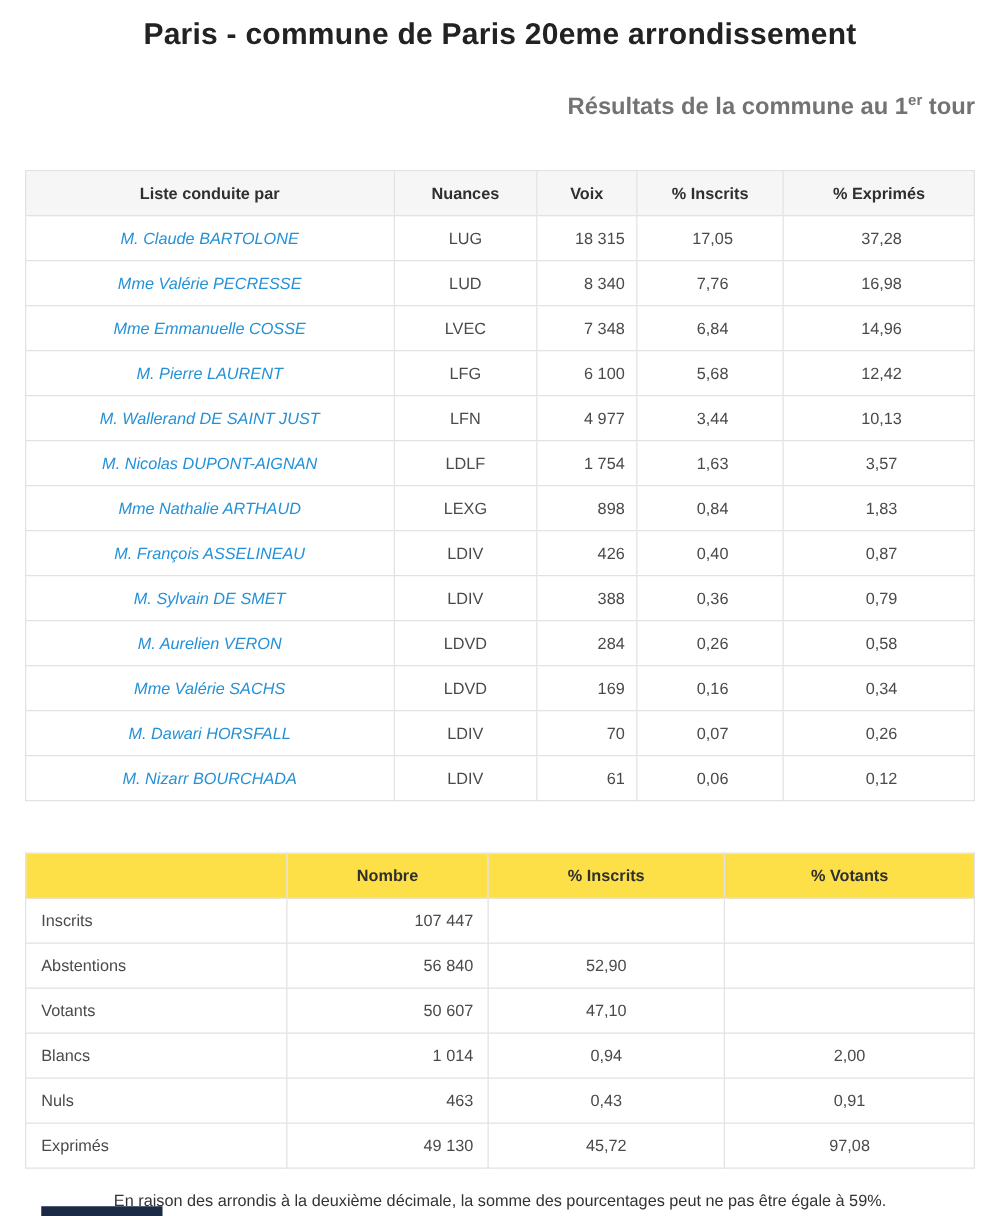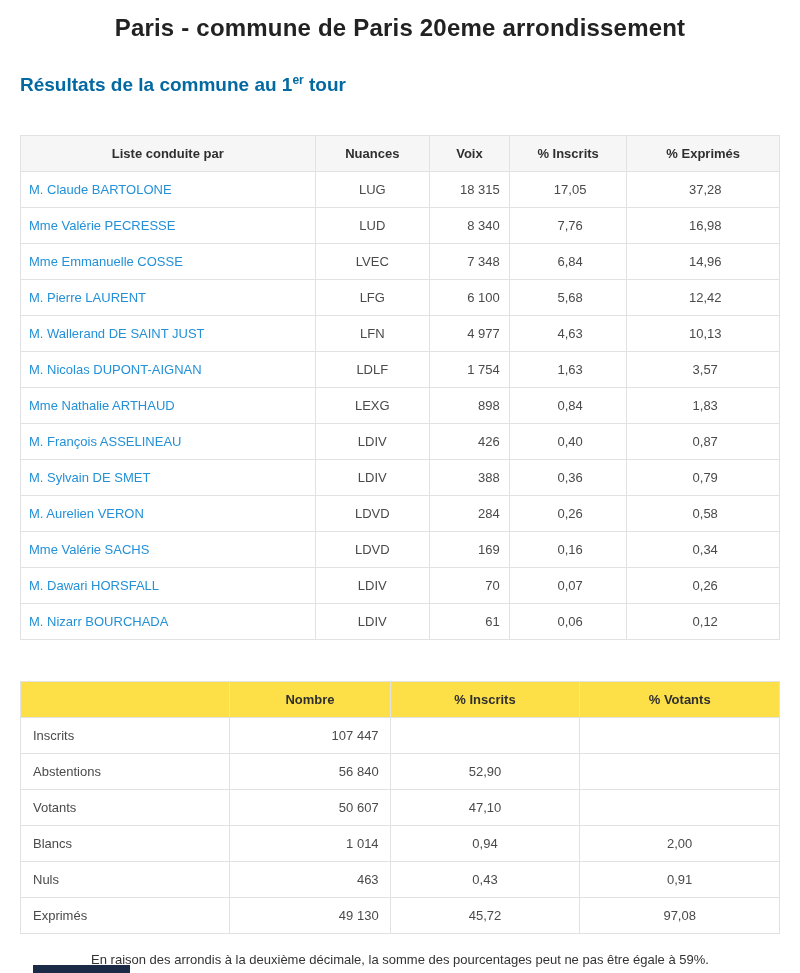--- a/index.html
+++ b/index.html
@@ -16,24 +16,24 @@
 
   h1.title {
     text-align: center;
     font-size: 24px;
     font-weight: bold;
     color: #222222;
     margin-top: 2px;
     letter-spacing: 0.2px;
   }
   h2.subtitle {
-    text-align: left;
+    text-align: right;
     font-size: 19px;
     font-weight: bold;
-    color: #0369a1;
+    color: #737373;
     margin-top: 31px;
   }
   h2.subtitle sup { font-size: 12px; }
 
   table {
     width: 100%;
     border-collapse: collapse;
     table-layout: fixed;
   }
   .results-table { margin-top: 39px; }
@@ -54,21 +54,21 @@
   }
   .results-table th { background: #f6f6f6; }
   .participation-table th { background: #fde047; }
 
   
   .results-table col.c1 { width: 38.8%; }
   .results-table col.c2 { width: 15.1%; }
   .results-table col.c3 { width: 10.5%; }
   .results-table col.c4 { width: 15.5%; }
   .results-table col.c5 { width: 20.1%; }
-  .results-table td.c-name { text-align: left; }
+  .results-table td.c-name { text-align: center; font-style: italic; }
   .results-table td.c-nuance { text-align: center; }
   .results-table td.c-voix { text-align: right; padding-right: 9px; }
   .results-table td.c-pct { text-align: center; padding-left: 12px; }
   a.candidate-link {
     color: #2491d7;
     text-decoration: none;
     cursor: pointer;
   }
 
   
@@ -152,21 +152,21 @@
       <td class="c-nuance">LFG</td>
       <td class="c-voix">6 100</td>
       <td class="c-pct">5,68</td>
       <td class="c-pct">12,42</td>
     </tr>
 
     <tr>
       <td class="c-name"><a class="candidate-link" href="#">M. Wallerand DE SAINT JUST</a></td>
       <td class="c-nuance">LFN</td>
       <td class="c-voix">4 977</td>
-      <td class="c-pct">4,63</td>
+      <td class="c-pct">3,44</td>
       <td class="c-pct">10,13</td>
     </tr>
 
     <tr>
       <td class="c-name"><a class="candidate-link" href="#">M. Nicolas DUPONT-AIGNAN</a></td>
       <td class="c-nuance">LDLF</td>
       <td class="c-voix">1 754</td>
       <td class="c-pct">1,63</td>
       <td class="c-pct">3,57</td>
     </tr>

